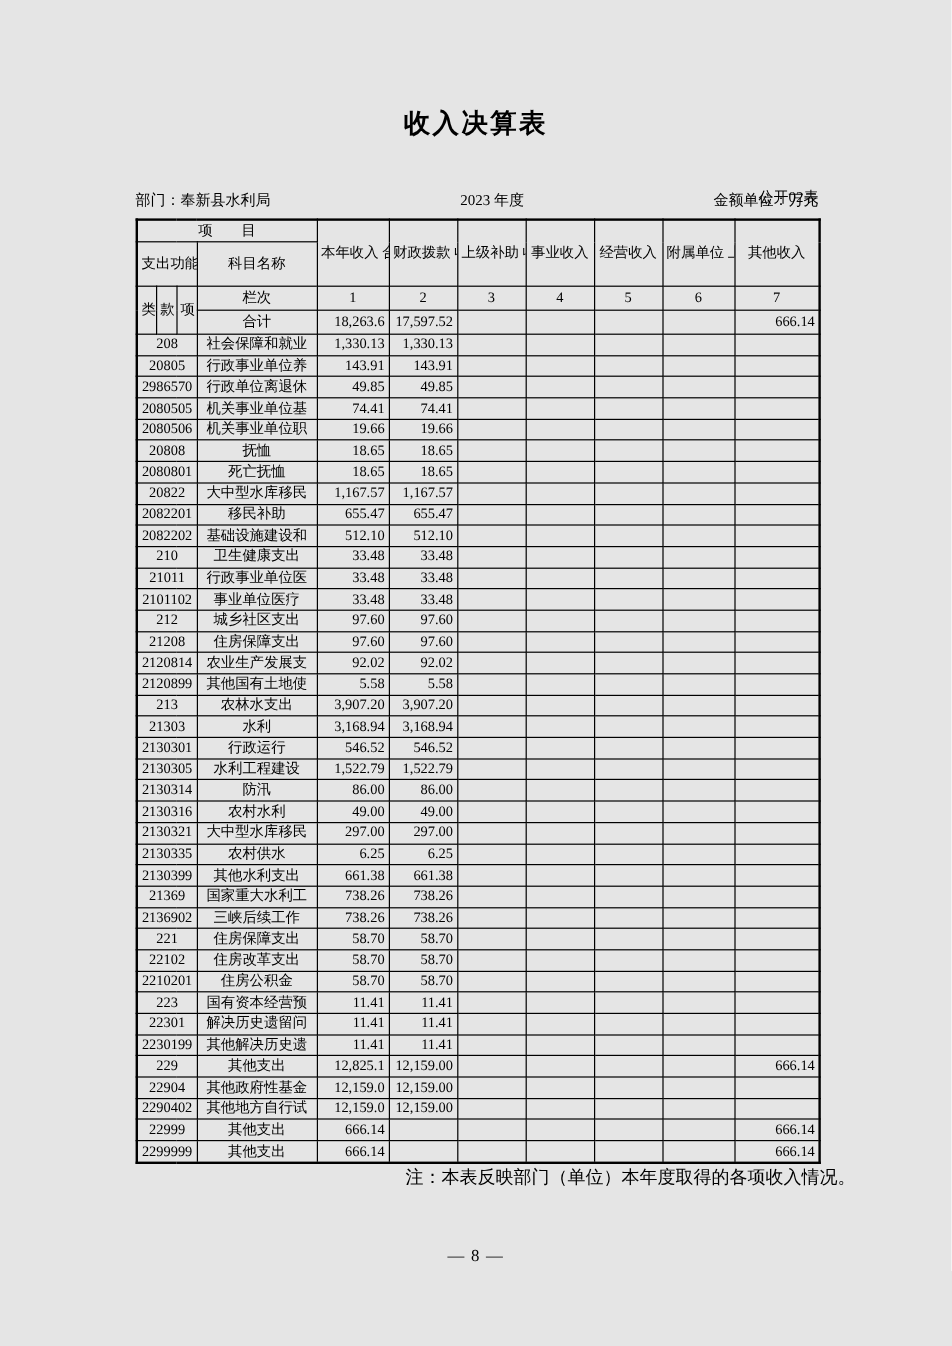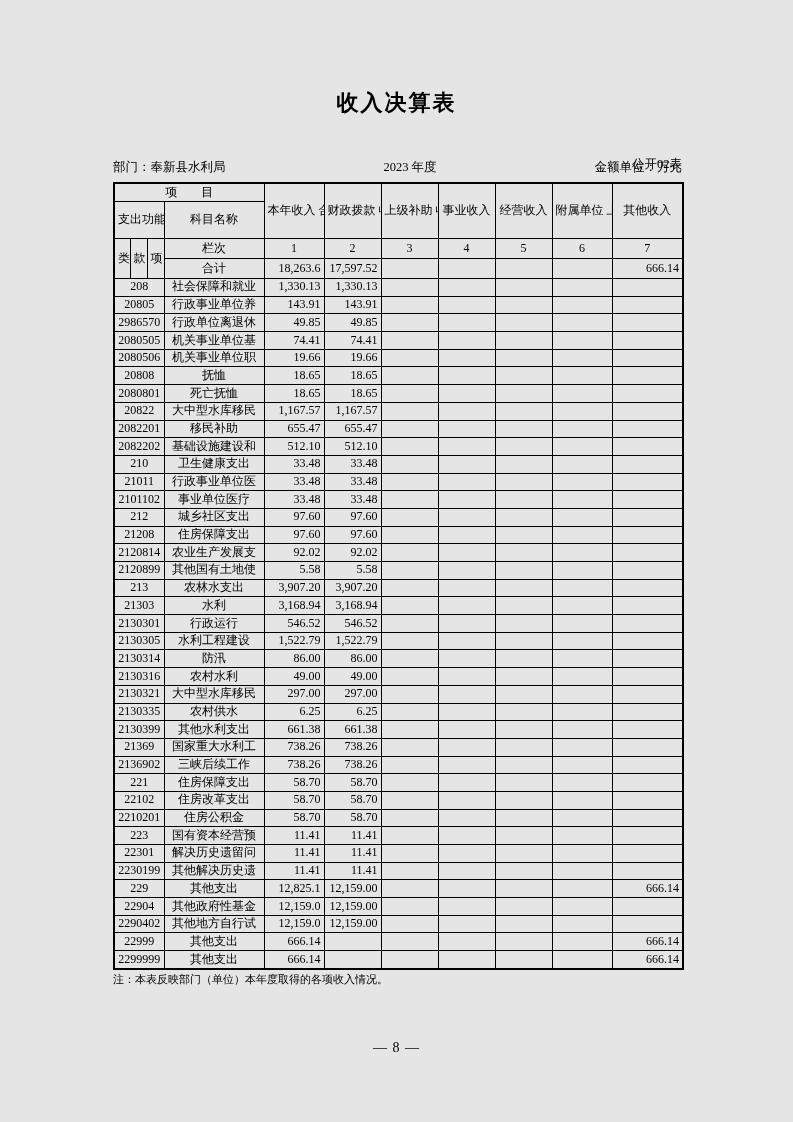--- a/index.html
+++ b/index.html
@@ -43,21 +43,22 @@
   .hr3 td { height:19px; }
   .hr4 td { height:19px; }
   tbody.rows td { height:16.7px; }
   td.code-cell { text-align:center; padding-left:4px;margin-left:44px; }
   td.name-cell { text-align:center; padding-left:4px; }
   td.num-cell  { text-align:right; padding-right:3px; }
   td.center-cell { text-align:center; }
 
   .note {
     position:absolute; top:972px; left:113px; width:600px;
-    font-size:11px;
+    font-size:15px;
+    text-align:right;
   }
   .pageno {
     position:absolute; top:1040px; left:0; width:793px;
     text-align:center; font-size:14px; letter-spacing:1px;
   }
 </style>
 </head>
 <body>
 
 <div class="page">

